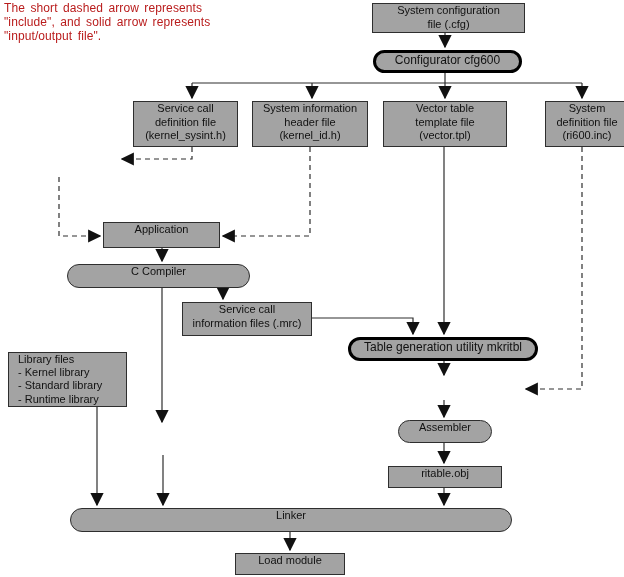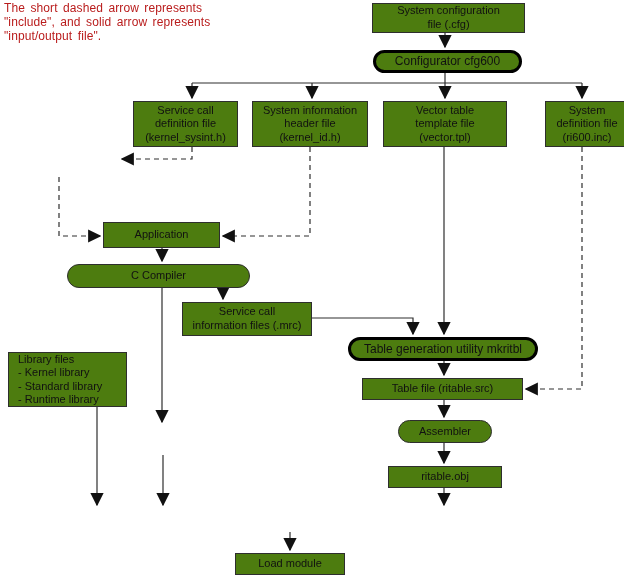--- a/index.html
+++ b/index.html
@@ -7,22 +7,22 @@
     position:relative; width:624px; height:577px; background:#ffffff;
     font-family:"Liberation Sans", sans-serif; color:#000; overflow:hidden;
   }
   .wires { position:absolute; left:0; top:0; }
   .note {
     position:absolute; left:4px; top:2px; width:240px;
     font-size:12px; line-height:1.16; white-space:pre-line; letter-spacing:.1px;
     word-spacing:2px; color:#b91c1c;
   }
   .node {
-    position:absolute; box-sizing:border-box; background:#4d7c0f;
-    border:1px solid #2e2e2e; display:flex; align-items:center; justify-content:center;
+    position:absolute; box-sizing:border-box; background:#a3a3a3;
+    border:1px solid #2e2e2e; display:flex; justify-content:center;
     text-align:center; font-size:11px; line-height:1.24; white-space:pre-line; color:#111;
   }
   .stadium { border-radius:999px; }
   .bold { border:3px solid #000; border-radius:999px; font-size:12px; }
   .left-text { justify-content:flex-start; text-align:left; padding-left:9px; line-height:1.2; }
 
   .n-syscfg{left:372px;top:3px;width:153px;height:30px}
   .n-config{left:373px;top:50px;width:149px;height:23px}
   .n-scdef{left:133px;top:101px;width:105px;height:46px}
   .n-sih{left:252px;top:101px;width:116px;height:46px}
@@ -118,32 +118,32 @@
   <div class="node stadium n-cc">
     <span>C Compiler</span>
   </div>
   <div class="node n-sci">
     <span>Service call
 information files (.mrc)</span>
   </div>
   <div class="node bold n-tgu">
     <span>Table generation utility mkritbl</span>
   </div>
-  <div class="node n-tf">
-    <span>Table file (ritable.src)</span>
-  </div>
   <div class="node stadium n-asm">
     <span>Assembler</span>
   </div>
   <div class="node n-obj">
     <span>ritable.obj</span>
   </div>
   <div class="node left-text n-lib">
     <span>Library files
 - Kernel library
 - Standard library
 - Runtime library</span>
   </div>
+  <div class="node stadium n-lk">
+    <span>Linker</span>
+  </div>
   <div class="node n-lm">
     <span>Load module</span>
   </div>
 
 </div>
 
 </body></html>

